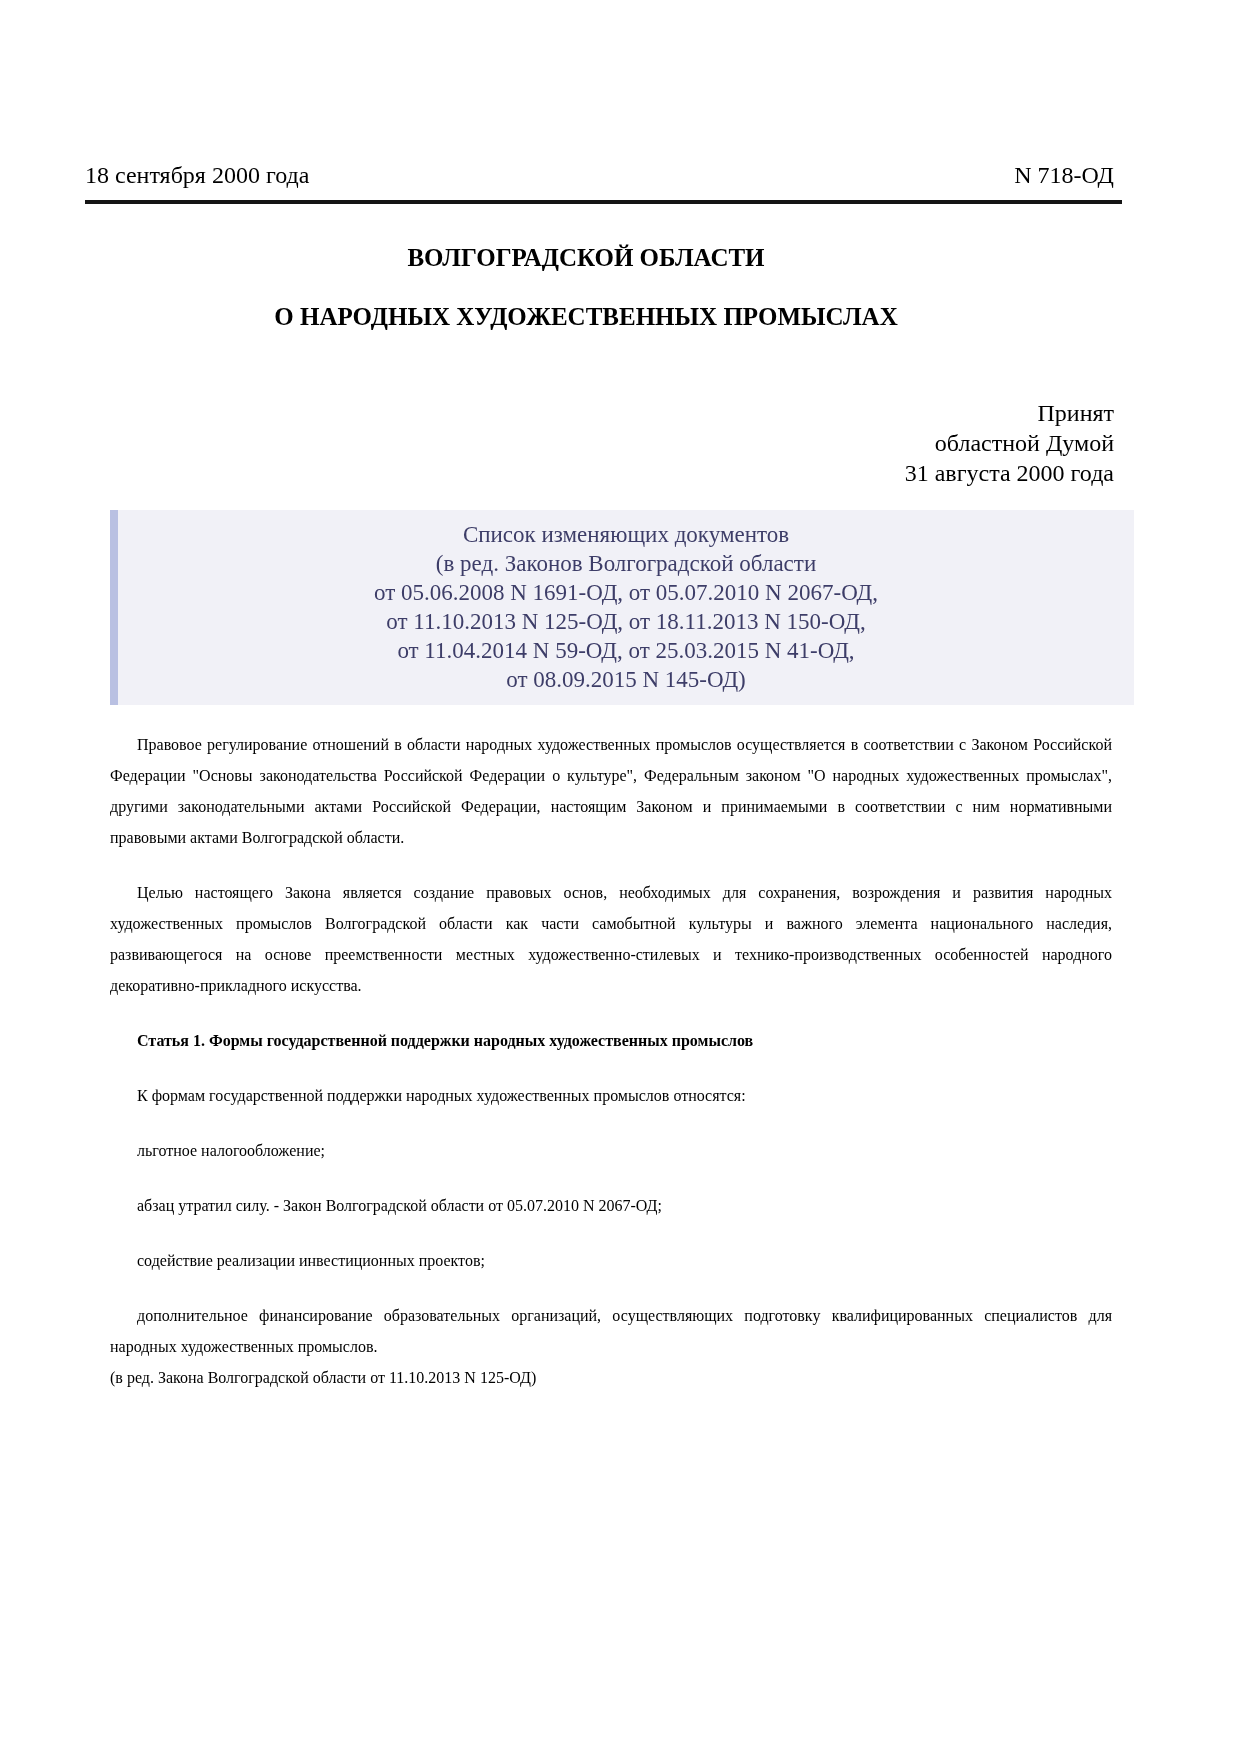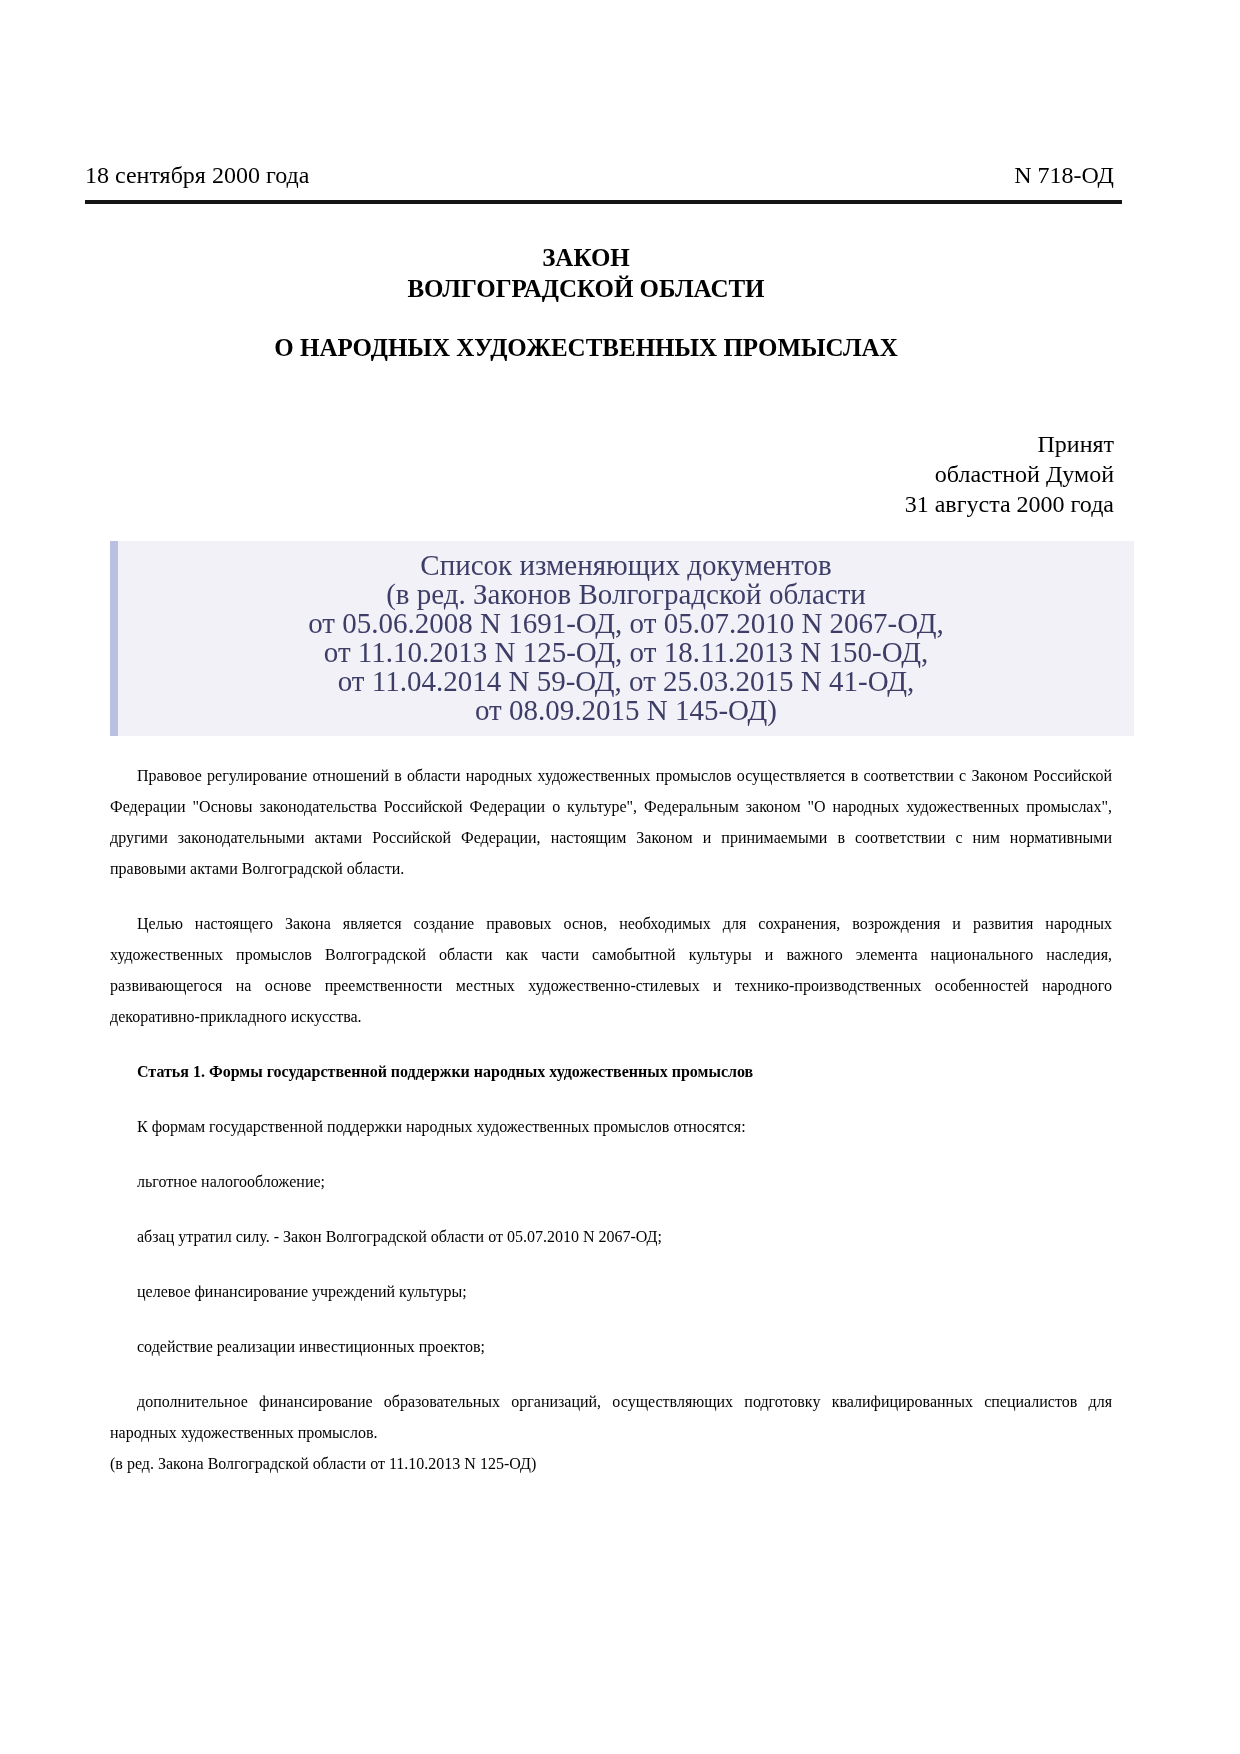--- a/index.html
+++ b/index.html
@@ -39,21 +39,21 @@
     text-align: right;
     font-size: 24px;
     line-height: 30px;
   }
   .amendments-box {
     margin: 22px 38px 0 110px;
     background: var(--box-bg, #f1f1f7);
     border-left: 8px solid var(--box-border, #b9c0e2);
     color: var(--box-text, #3d3d68);
     text-align: center;
-    font-size: 29px;
+    font-size: 23px;
     line-height: 29px;
     padding: 10px 12px 11px;
   }
   .content {
     margin: 4px 60px 0 110px;
     font-size: 16px;
     line-height: 31px;
     text-align: justify;
   }
   .content p {
@@ -75,21 +75,20 @@
 <div class="page">
 
   <div class="header">
     <span>18 сентября 2000 года</span>
     <span>N 718-ОД</span>
   </div>
 
   <div class="rule"></div>
 
   <div class="title-block">
-    <div>ЗАКОН</div>
     <div>ВОЛГОГРАДСКОЙ ОБЛАСТИ</div>
     <div class="title-group-2">
       <div>О НАРОДНЫХ ХУДОЖЕСТВЕННЫХ ПРОМЫСЛАХ</div>
     </div>
   </div>
 
   <div class="adopted-block">
     <div>Принят</div>
     <div>областной Думой</div>
     <div>31 августа 2000 года</div>
@@ -106,19 +105,18 @@
 
   <div class="content">
     <p>Правовое регулирование отношений в области народных художественных промыслов осуществляется в соответствии с Законом Российской Федерации "Основы законодательства Российской Федерации о культуре", Федеральным законом "О народных художественных промыслах", другими законодательными актами Российской Федерации, настоящим Законом и принимаемыми в соответствии с ним нормативными правовыми актами Волгоградской области.</p>
     <p>Целью настоящего Закона является создание правовых основ, необходимых для сохранения, возрождения и развития народных художественных промыслов Волгоградской области как части самобытной культуры и важного элемента национального наследия, развивающегося на основе преемственности местных художественно-стилевых и технико-производственных особенностей народного декоративно-прикладного искусства.</p>
 
     <p class="article-heading">Статья 1. Формы государственной поддержки народных художественных промыслов</p>
 
     <p>К формам государственной поддержки народных художественных промыслов относятся:</p>
     <p>льготное налогообложение;</p>
     <p>абзац утратил силу. - Закон Волгоградской области от 05.07.2010 N 2067-ОД;</p>
-    <p>целевое финансирование учреждений культуры;</p>
     <p>содействие реализации инвестиционных проектов;</p>
     <p class="item-last">дополнительное финансирование образовательных организаций, осуществляющих подготовку квалифицированных специалистов для народных художественных промыслов.</p>
     <p class="item-ref">(в ред. Закона Волгоградской области от 11.10.2013 N 125-ОД)</p>
   </div>
 
 </div>
 
 </body></html>

